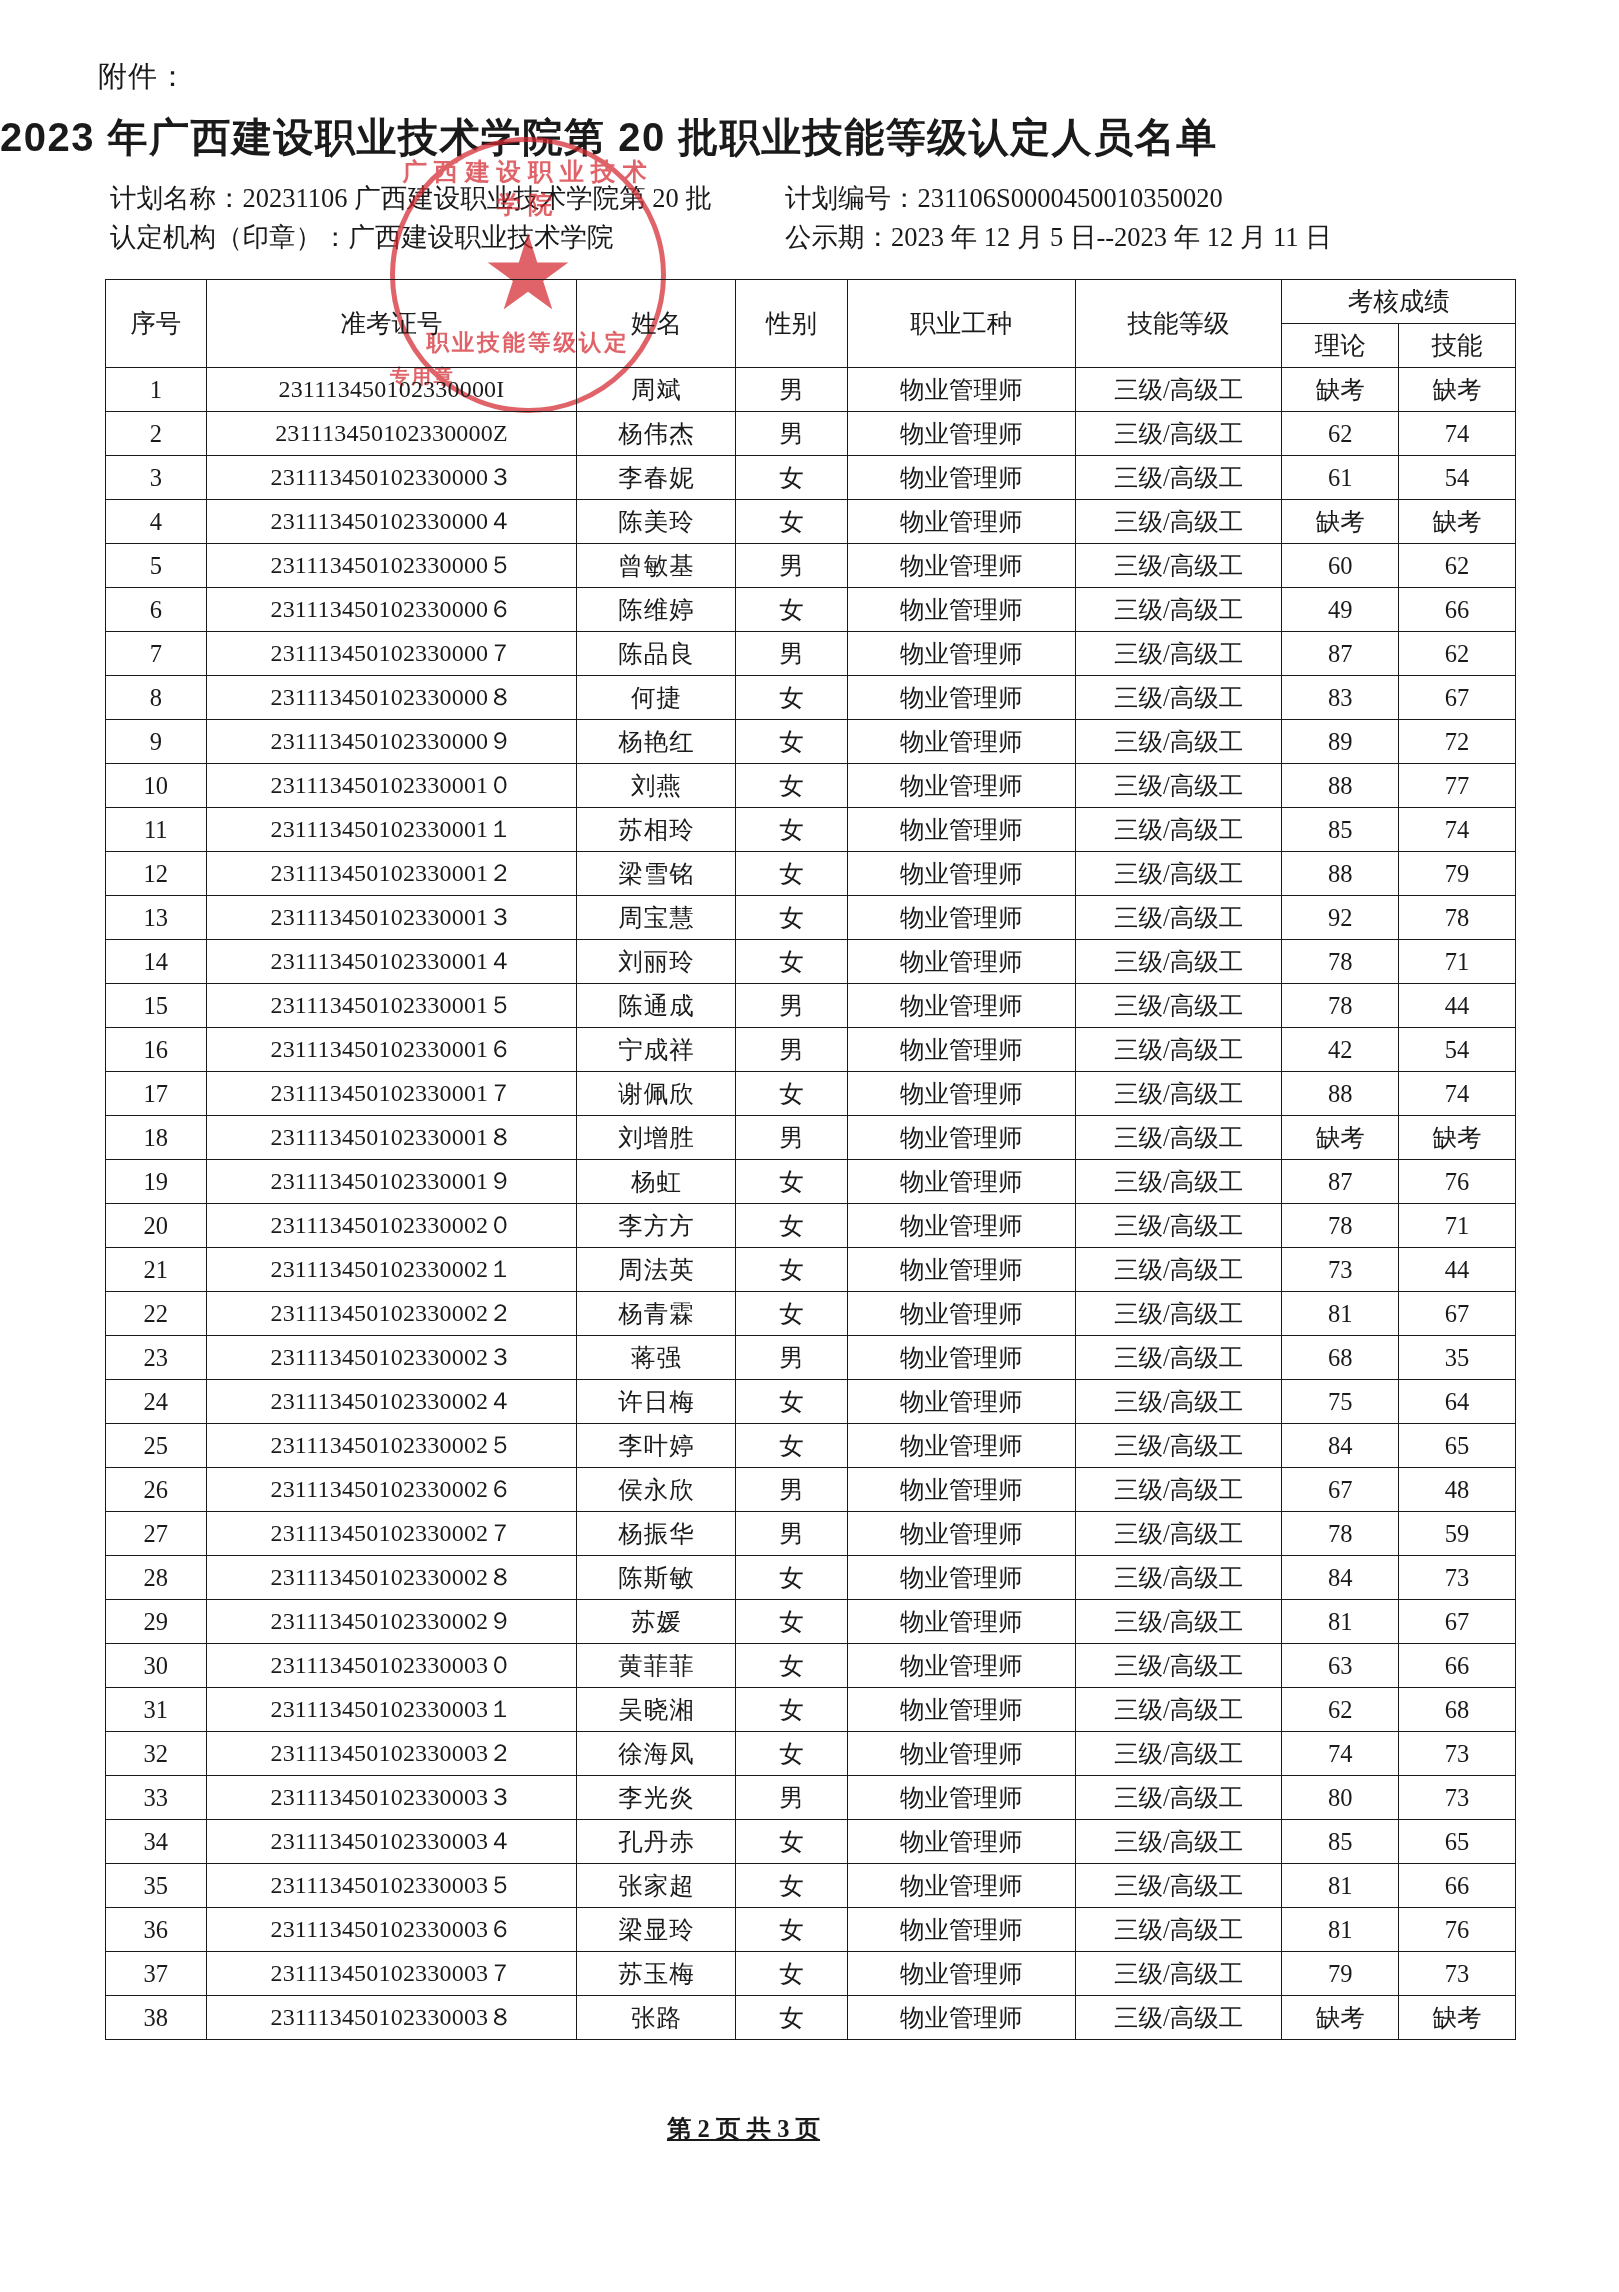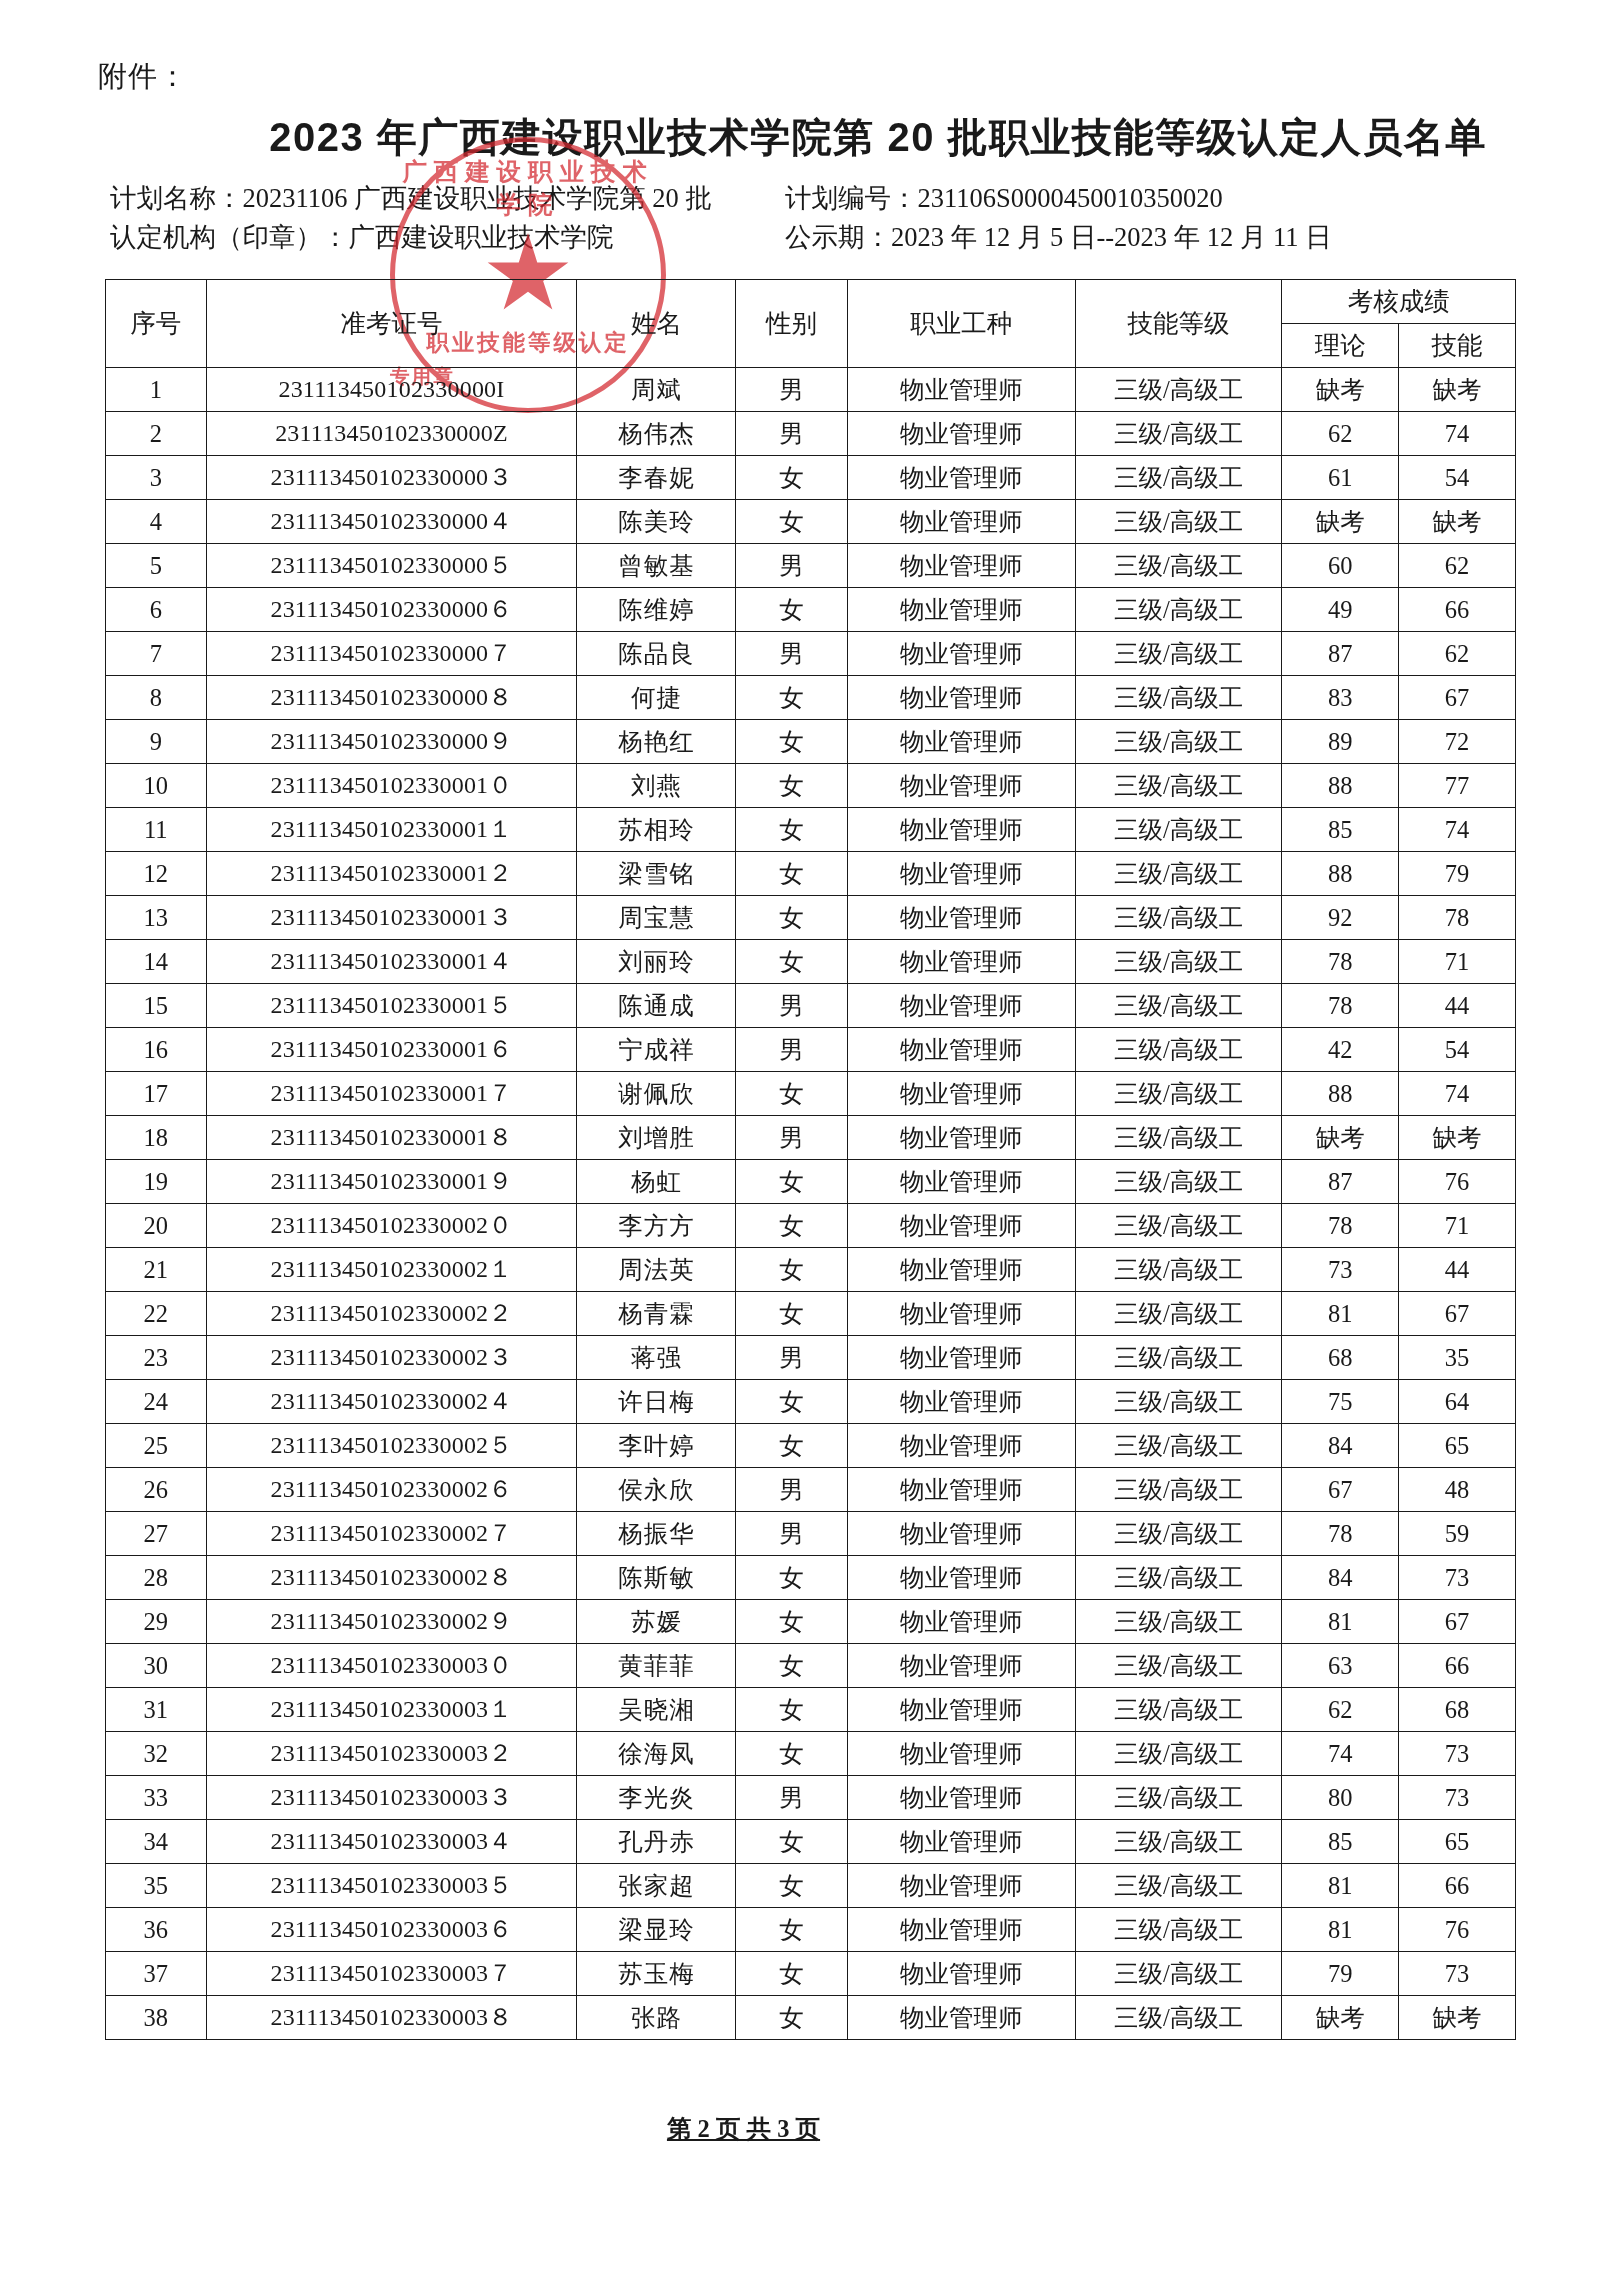--- a/index.html
+++ b/index.html
@@ -27,21 +27,21 @@
     left: 98px;
     top: 57px;
     font-size: 29px;
     letter-spacing: 1px;
   }
   .doc-title {
     position: absolute;
     left: 0;
     right: 0;
     top: 110px;
-    text-align: right;
+    text-align: left;
     font-size: 40px;
     font-weight: bold;
     letter-spacing: 1.5px;
     font-family: "Liberation Sans", "DejaVu Sans", sans-serif;
   }
   .meta {
     position: absolute;
     left: 110px;
     right: 93px;
     top: 179px;

